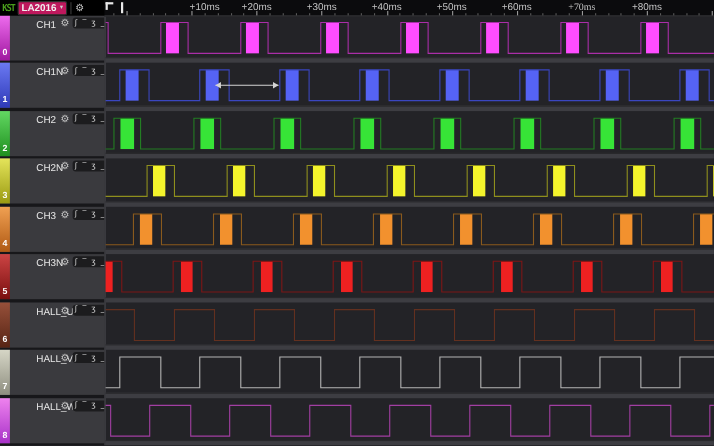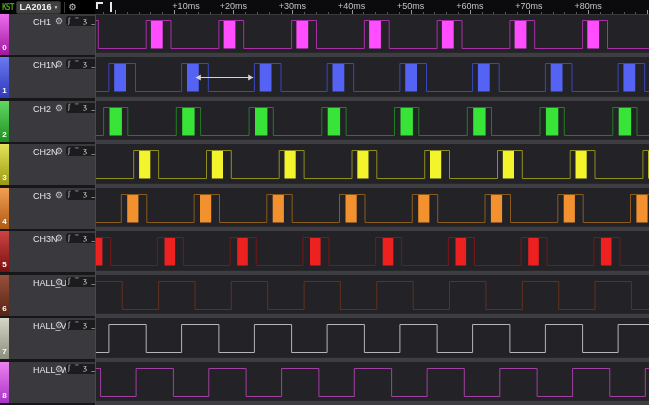--- a/index.html
+++ b/index.html
@@ -6,21 +6,21 @@
   body{
     width:649px;height:405px;position:relative;overflow:hidden;
     background:#232327;font-family:"Liberation Sans","DejaVu Sans",sans-serif;
     -webkit-font-smoothing:none;
   }
   
   .topbar{position:absolute;left:0;top:0;width:649px;height:14px;background:#050505;z-index:30;}
   .topbar-left{position:absolute;left:0;top:0;width:95px;height:14px;background:#000;display:flex;align-items:center;}
   .logo{font-family:"DejaVu Sans Mono",monospace;font-size:8px;font-weight:bold;color:#4a9e1c;
         letter-spacing:-1px;margin-left:2px;transform:scaleY(1.1);}
-  .device-btn{display:flex;align-items:center;margin-left:3px;cursor:pointer;background:#404040;
+  .device-btn{display:flex;align-items:center;margin-left:3px;cursor:pointer;background:#be185d;
         border:1px solid #2e2e2e;border-radius:2px;padding:0 2px;height:11px;}
   .device-name{color:#f0f0f0;font-size:9px;font-weight:bold;}
   .dd-arrow{color:#cfcfcf;font-size:5px;margin-left:2px;}
   .top-sep{width:1px;height:11px;background:#3a3a3a;margin-left:3px;}
   .top-gear{color:#c8c8c8;font-size:9px;margin-left:3px;cursor:pointer;line-height:11px;}
   
   .timeline{position:absolute;left:95px;top:0;width:554px;height:14px;background:#0b0b0d;border-bottom:1px solid #3a3a3e;}
   .tl-label{position:absolute;top:1px;transform:translateX(-50%);font-size:9px;color:#c4c4c4;white-space:nowrap;}
   .tl-tick-major{position:absolute;bottom:0;width:1px;height:4px;background:#999;}
   .tl-tick-minor{position:absolute;bottom:0;width:1px;height:2px;background:#5a5a5a;}
@@ -103,21 +103,21 @@
       <div class="tl-tick-minor" style="left: 516.776px;"></div>
       <div class="tl-tick-minor" style="left: 528.604px;"></div>
       <div class="tl-tick-minor" style="left: 540.432px;"></div>
       <div class="tl-tick-major" style="left: 552.26px;"></div>
       <div class="tl-label" style="left: 91px;">+10ms</div>
       <div class="tl-label" style="left: 138.28px;">+20ms</div>
       <div class="tl-label" style="left: 197.42px;">+30ms</div>
       <div class="tl-label" style="left: 256.56px;">+40ms</div>
       <div class="tl-label" style="left: 315.7px;">+50ms</div>
       <div class="tl-label" style="left: 374.84px;">+60ms</div>
-      <div class="tl-label" style="left: 433.98px;">+70ms</div>
+      <div class="tl-label" style="left: 433.98px; font-family: Liberation Serif, serif;">+70ms</div>
       <div class="tl-label" style="left: 493.12px;">+80ms</div>
       <div class="cursor-line" style="left: 14.6774px;"></div>
     </div>
 </div>
 
 <div class="sidebar" id="sidebar">
     <div class="ch-row" style="top: 0px; height: 41.044px;">
       <div class="ch-strip" style="background: linear-gradient(rgb(238, 108, 238), rgb(160, 24, 160));"></div>
       <div class="ch-num">0</div>
       <div class="ch-name">CH1</div>

